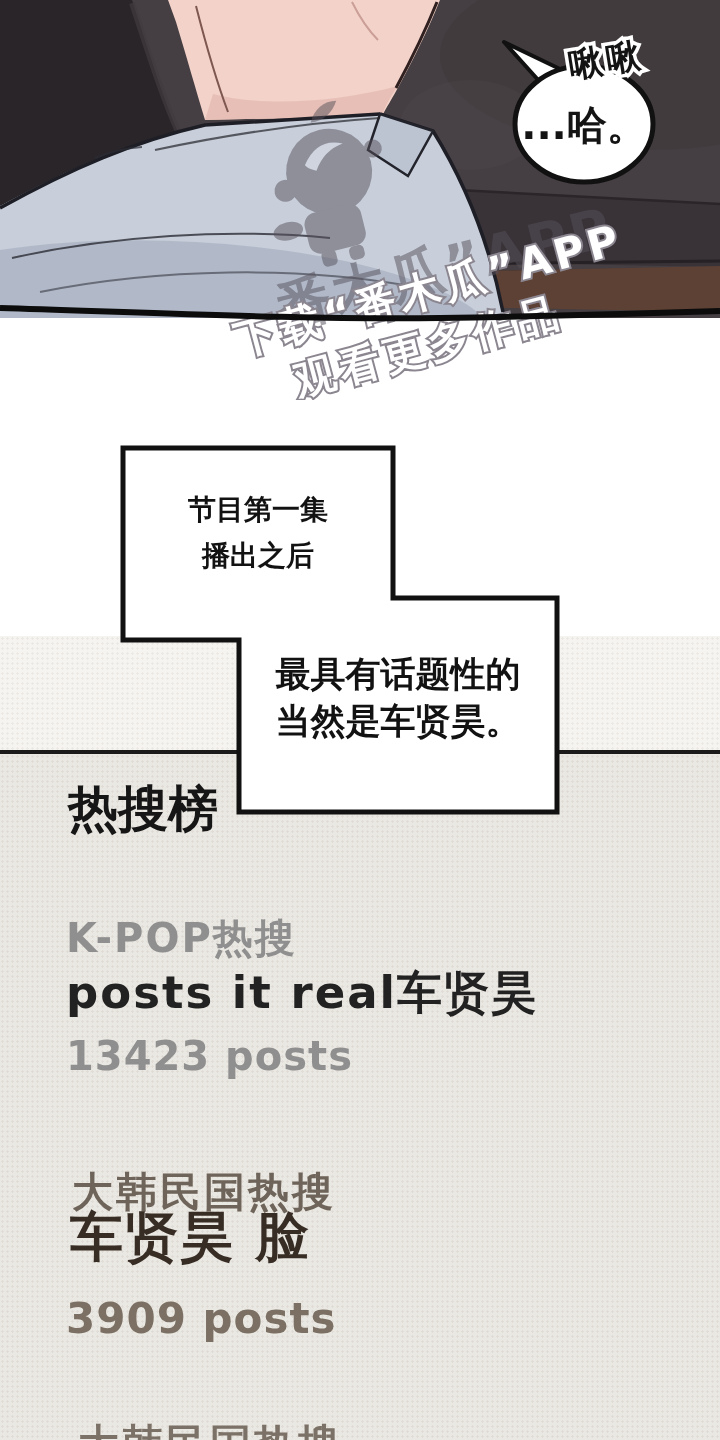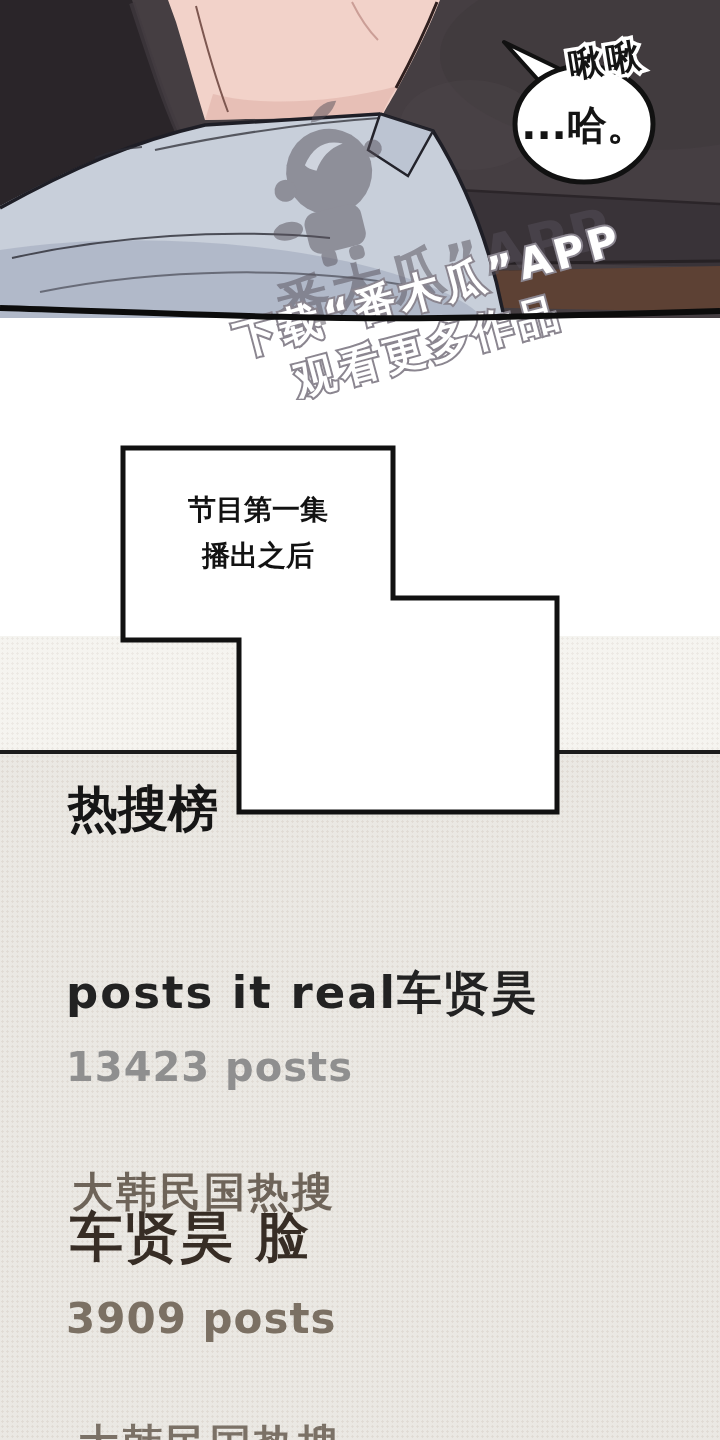--- a/index.html
+++ b/index.html
@@ -18,21 +18,21 @@
     position:absolute;left:0;top:750px;width:720px;height:690px;
     background-color:#eae8e3;
     border-top:4px solid #1b1b1b;
     background-image:radial-gradient(rgba(200,188,175,0.28) 1px, transparent 1.4px);
     background-size:5px 5px;
   }
   .list-section > div{position:absolute;white-space:nowrap;line-height:1.1;}
   .trend-title{left:68px;top:28px;font-size:50px;font-weight:bold;color:#161616;}
   .cat1  {left:66px;top:162px;font-size:40px;font-weight:bold;color:#8f8f8f;letter-spacing:2px;}
   .topic1{left:66px;top:214px;font-size:45px;font-weight:bold;color:#222222;letter-spacing:2px;}
-  .posts1{left:66px;top:291px;font-size:40px;font-weight:600;color:#8f8f8f;letter-spacing:1px;}
+  .posts1{left:66px;top:280px;font-size:40px;font-weight:600;color:#8f8f8f;letter-spacing:1px;}
   .cat2  {left:72px;top:416px;font-size:41px;font-weight:bold;color:#6e6459;letter-spacing:3px;}
   .topic2{left:70px;top:454px;font-size:53px;font-weight:bold;color:#372d25;letter-spacing:2px;}
   .posts2{left:66px;top:542px;font-size:42px;font-weight:600;color:#7b7063;letter-spacing:1px;}
   .cat3  {left:78px;top:668px;font-size:41px;font-weight:bold;color:#7b7166;letter-spacing:3px;}
   
   .panel{position:absolute;left:0;top:0;z-index:2;}
   
   .captions{position:absolute;left:0;top:430px;z-index:3;}
   .caption{
     position:absolute;z-index:4;text-align:center;color:#121212;font-weight:bold;
@@ -44,20 +44,21 @@
 </head>
 <body>
 
 <div class="stage">
 
   <div class="tint-band"></div>
 
   <div class="list-section">
     <div class="trend-title">热搜榜</div>
 
+    <div class="cat1">K-POP热搜</div>
     <div class="topic1">posts it real车贤昊</div>
     <div class="posts1">13423 posts</div>
 
     <div class="cat2">大韩民国热搜</div>
     <div class="topic2">车贤昊 脸</div>
     <div class="posts2">3909 posts</div>
 
     <div class="cat3">大韩民国热搜</div>
   </div>
 
@@ -127,14 +128,16 @@
     <text x="568" y="72" transform="rotate(-9 605 58)" font-size="34" font-weight="bold" fill="#141414" stroke="#ffffff" stroke-width="7" paint-order="stroke" letter-spacing="4">啾啾</text>
 
     <path d="M0,308 C160,313 320,320 440,318 C560,316 660,313 720,311" stroke="#0c0c0c" stroke-width="6" fill="none"></path>
   </svg>
 
   <svg class="captions" width="720" height="400" viewBox="0 430 720 400">
     <polygon points="123,448 393,448 393,598 557,598 557,812 239,812 239,640 123,640" fill="#ffffff" stroke="#111111" stroke-width="5"></polygon>
   </svg>
   <div class="caption caption1">节目第一集
 播出之后</div>
+  <div class="caption caption2">最具有话题性的
+当然是车贤昊。</div>
 
 </div>
 
 </body></html>

